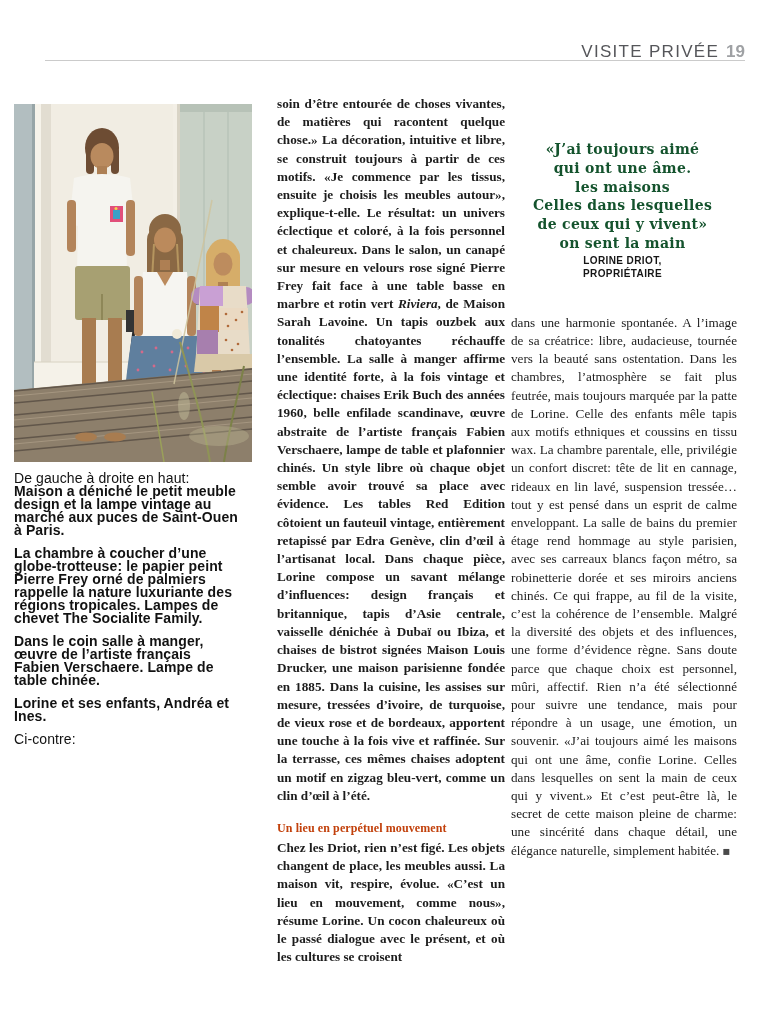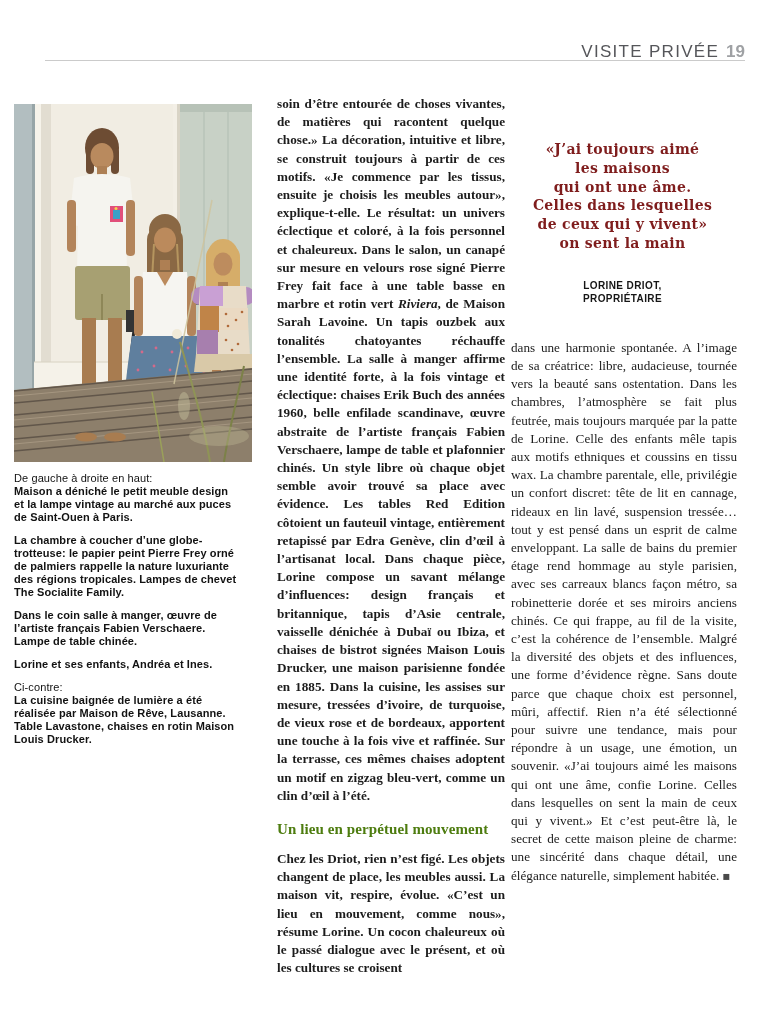--- a/index.html
+++ b/index.html
@@ -11,37 +11,37 @@
           font-size:17px;letter-spacing:1.3px;color:#55565a;font-weight:normal;margin-top:16px;}
   .kicker .pagenum{font-weight:bold;color:#9fa1a4;margin-left:7px;letter-spacing:0;}
   .rule{position:absolute;top:60px;left:45px;width:700px;border-top:1px solid #cbcbcb;}
 
   
   .photo{position:absolute;left:14px;top:104px;width:238px;height:358px;overflow:hidden;}
   .photo svg{display:block;}
 
   
   .captions{position:absolute;left:14px;top:472px;width:225px;
-            font-family:"Liberation Sans",sans-serif;font-size:11px;line-height:13px;
+            font-family:"Liberation Sans",sans-serif;font-size:14px;line-height:13px;
             color:#121212;letter-spacing:0.1px;}
   .caption{margin:0 0 10px 0;font-weight:bold;}
   .caption .intro{display:block;font-weight:normal;}
 
   
   .bodytext{font-size:13.2px;line-height:18.2px;text-align:justify;hyphens:auto;-webkit-hyphens:auto;}
   .col-mid{position:absolute;left:277px;top:95px;width:228px;}
   .col-mid p{margin:0;font-weight:bold;}
-  .col-mid h2{font-family:"Liberation Serif",serif;font-weight:bold;font-size:15px;
-              margin:16px 0 12px 0;letter-spacing:0.1px;color:#4d7c0f;}
+  .col-mid h2{font-family:"Liberation Serif",serif;font-weight:bold;font-size:12px;
+              margin:16px 0 3px 0;letter-spacing:0.1px;color:#c2410c;}
 
   .col-right{position:absolute;left:508px;top:140px;width:229px;}
-  .quote{font-family:"DejaVu Serif",serif;font-weight:bold;color:#7f1d1d;
+  .quote{font-family:"DejaVu Serif",serif;font-weight:bold;color:#14532d;
          font-size:14px;line-height:18.8px;text-align:center;letter-spacing:0.3px;}
   .attribution{text-align:center;font-family:"Liberation Sans",sans-serif;font-weight:bold;
-               font-size:10px;line-height:13.5px;color:#161616;margin-top:26px;letter-spacing:0.4px;}
+               font-size:10px;line-height:13.5px;color:#161616;margin-top:1px;letter-spacing:0.4px;}
   .col-right p.bodytext{margin:33px 0 0 3px;}
   .end-mark{color:#4a4a4a;font-size:12px;letter-spacing:0;padding-left:3px;font-family:"DejaVu Sans",sans-serif;}
 </style>
 </head>
 <body>
 
 <div class="page">
 
   <div class="kicker"><span>VISITE PRIVÉE</span><span class="pagenum">19</span></div>
   <div class="rule"></div>
@@ -198,34 +198,34 @@
         <ellipse cx="170" cy="302" rx="6" ry="14" fill="#cfcba6" opacity="0.4" stroke="none"></ellipse>
       </g>
     </svg>
   </div>
 
   <div class="captions">
     <p class="caption"><span class="intro">De gauche à droite en haut:</span><span>Maison a déniché le petit meuble design et la lampe vintage au marché aux puces de Saint-Ouen à Paris.</span></p>
     <p class="caption"><span>La chambre à coucher d’une globe-trotteuse: le papier peint Pierre Frey orné de palmiers rappelle la nature luxuriante des régions tropicales. Lampes de chevet The Socialite Family.</span></p>
     <p class="caption"><span>Dans le coin salle à manger, œuvre de l’artiste français Fabien Verschaere. Lampe de table chinée.</span></p>
     <p class="caption"><span>Lorine et ses enfants, Andréa et Ines.</span></p>
-    <p class="caption"><span class="intro">Ci-contre:</span><span>La cuisine baignée de lumière a été réalisée par Maison de Rêve, Lausanne. Table Lavastone, chaises en rotin Maison Louis Drucker.</span></p>
+    <p class="caption"><span class="intro">Ci-contre:</span></p>
   </div>
 
   <div class="col-mid">
     <p class="bodytext"><span>soin d’être entourée de choses vivantes, de matières qui racontent quelque chose.» La décoration, intuitive et libre, se construit toujours à partir de ces motifs. «Je commence par les tissus, ensuite je choisis les meubles autour», explique-t-elle. Le résultat: un univers éclectique et coloré, à la fois personnel et chaleureux. Dans le salon, un canapé sur mesure en velours rose signé Pierre Frey fait face à une table basse en marbre et rotin vert </span><i>Riviera</i><span>, de Maison Sarah Lavoine. Un tapis ouzbek aux tonalités chatoyantes réchauffe l’ensemble. La salle à manger affirme une identité forte, à la fois vintage et éclectique: chaises Erik Buch des années 1960, belle enfilade scandinave, œuvre abstraite de l’artiste français Fabien Verschaere, lampe de table et plafonnier chinés. Un style libre où chaque objet semble avoir trouvé sa place avec évidence. Les tables Red Edition côtoient un fauteuil vintage, entièrement retapissé par Edra Genève, clin d’œil à l’artisanat local. Dans chaque pièce, Lorine compose un savant mélange d’influences: design français et britannique, tapis d’Asie centrale, vaisselle dénichée à Dubaï ou Ibiza, et chaises de bistrot signées Maison Louis Drucker, une maison parisienne fondée en 1885. Dans la cuisine, les assises sur mesure, tressées d’ivoire, de turquoise, de vieux rose et de bordeaux, apportent une touche à la fois vive et raffinée. Sur la terrasse, ces mêmes chaises adoptent un motif en zigzag bleu-vert, comme un clin d’œil à l’été.</span></p>
     <h2>Un lieu en perpétuel mouvement</h2>
     <p class="bodytext">Chez les Driot, rien n’est figé. Les objets changent de place, les meubles aussi. La maison vit, respire, évolue. «C’est un lieu en mouvement, comme nous», résume Lorine. Un cocon chaleureux où le passé dialogue avec le présent, et où les cultures se croisent</p>
   </div>
 
   <div class="col-right">
     <div class="quote">
       <div>«J’ai toujours aimé</div>
+      <div>qui ont une âme.</div>
       <div>les maisons</div>
-      <div>qui ont une âme.</div>
       <div>Celles dans lesquelles</div>
       <div>de ceux qui y vivent»</div>
       <div>on sent la main</div>
     </div>
     <div class="attribution">
       <div>LORINE DRIOT,</div>
       <div>PROPRIÉTAIRE</div>
     </div>
     <p class="bodytext"><span>dans une harmonie spontanée. A l’image de sa créatrice: libre, audacieuse, tournée vers la beauté sans ostentation. Dans les chambres, l’atmosphère se fait plus feutrée, mais toujours marquée par la patte de Lorine. Celle des enfants mêle tapis aux motifs ethniques et coussins en tissu wax. La chambre parentale, elle, privilégie un confort discret: tête de lit en cannage, rideaux en lin lavé, suspension tressée… tout y est pensé dans un esprit de calme enveloppant. La salle de bains du premier étage rend hommage au style parisien, avec ses carreaux blancs façon métro, sa robinetterie dorée et ses miroirs anciens chinés. Ce qui frappe, au fil de la visite, c’est la cohérence de l’ensemble. Malgré la diversité des objets et des influences, une forme d’évidence règne. Sans doute parce que chaque choix est personnel, mûri, affectif. Rien n’a été sélectionné pour suivre une tendance, mais pour répondre à un usage, une émotion, un souvenir. «J’ai toujours aimé les maisons qui ont une âme, confie Lorine. Celles dans lesquelles on sent la main de ceux qui y vivent.» Et c’est peut-être là, le secret de cette maison pleine de charme: une sincérité dans chaque détail, une élégance naturelle, simplement habitée.</span><span class="end-mark">▪</span></p>
   </div>

